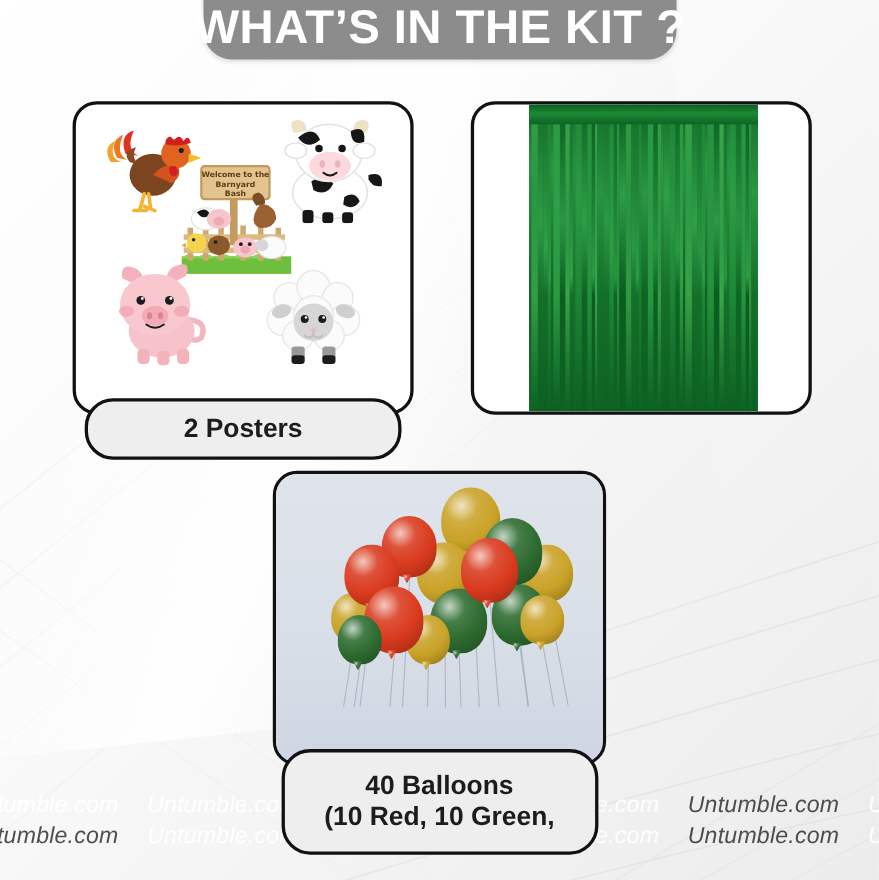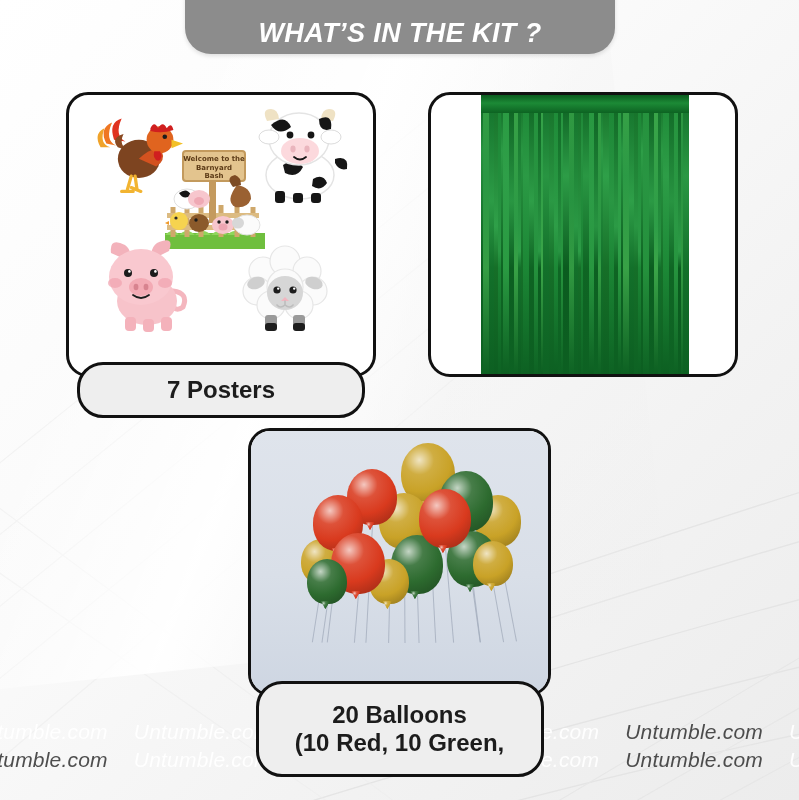--- a/index.html
+++ b/index.html
@@ -66,26 +66,25 @@
     border-radius: 0 0 26px 26px;
     box-shadow: 0 2px 4px rgba(0,0,0,.12);
     display: flex;
     align-items: flex-end;
     justify-content: center;
     padding-bottom: 7px;
     box-sizing: border-box;
   }
   .banner-title {
     color: #ffffff;
-    font-size: 27px;
+    font-size: 43px;
     font-weight: bold;
     letter-spacing: .4px;
     line-height: 1;
     white-space: nowrap;
-    font-style: italic;
   }
 
   
   .card {
     position: absolute;
     border: 3px solid #111111;
     border-radius: 22px;
     background: #ffffff;
     box-sizing: border-box;
     overflow: visible;
@@ -365,21 +364,21 @@
         <path d="M46 54 l-4 4 h8z" fill="#f2b6c0"></path>
         <path d="M46 58 v4 m0 0 q-5 4 -8 0 m8 0 q5 4 8 0" stroke="#bdbdbd" stroke-width="1.6" fill="none" stroke-linecap="round"></path>
         <rect x="26" y="72" width="12" height="12" rx="3" fill="#9a9a9a"></rect>
         <rect x="54" y="72" width="12" height="12" rx="3" fill="#9a9a9a"></rect>
         <rect x="26" y="80" width="12" height="8" rx="3" fill="#1c1c1c"></rect>
         <rect x="54" y="80" width="12" height="8" rx="3" fill="#1c1c1c"></rect>
       </svg>
 
     </div>
     <div class="card-label" id="label-posters">
-      <span>7 Posters</span>
+      <span>2 Posters</span>
     </div>
   </div>
 
   <div class="card" id="card-curtain">
     <div class="card-media">
       <div class="curtain-wrap">
         <div class="curtain-strips" id="curtain-strips">
             <div class="strip" style="left: 0px; width: 2px; background: linear-gradient(rgb(10, 90, 30) 0%, rgb(47, 160, 73) 20%, rgb(10, 90, 30) 62%, rgb(12, 94, 33) 100%); opacity: 0.72;"></div>
             <div class="strip" style="left: 2px; width: 6px; background: linear-gradient(rgb(61, 168, 74) 0%, rgb(47, 160, 73) 29%, rgb(61, 168, 74) 62%, rgb(12, 94, 33) 100%); opacity: 0.81;"></div>
             <div class="strip" style="left: 8px; width: 5px; background: linear-gradient(rgb(19, 112, 42) 0%, rgb(47, 160, 73) 38%, rgb(19, 112, 42) 62%, rgb(12, 94, 33) 100%); opacity: 0.9;"></div>
@@ -467,21 +466,21 @@
           <div class="balloon" style="left: 56px; top: 128px; width: 40px; height: 45px; background: radial-gradient(circle at 34% 28%, rgba(255, 255, 255, 0.72) 0%, rgba(255, 255, 255, 0.12) 26%, rgb(45, 107, 47) 56%, rgba(0, 0, 0, 0.32) 100%), rgb(45, 107, 47); z-index: 6;"></div>
           <div class="bstring" style="left: 76px; top: 173px; height: 39px; transform: rotate(8.2deg);"></div>
           <div class="balloon" style="left: 118px; top: 128px; width: 40px; height: 45px; background: radial-gradient(circle at 34% 28%, rgba(255, 255, 255, 0.72) 0%, rgba(255, 255, 255, 0.12) 26%, rgb(201, 162, 39) 56%, rgba(0, 0, 0, 0.32) 100%), rgb(201, 162, 39); z-index: 3;"></div>
           <div class="bstring" style="left: 138px; top: 173px; height: 39px; transform: rotate(1.3deg);"></div>
           <div class="balloon" style="left: 222px; top: 110px; width: 40px; height: 45px; background: radial-gradient(circle at 34% 28%, rgba(255, 255, 255, 0.72) 0%, rgba(255, 255, 255, 0.12) 26%, rgb(201, 162, 39) 56%, rgba(0, 0, 0, 0.32) 100%), rgb(201, 162, 39); z-index: 4;"></div>
           <div class="bstring" style="left: 242px; top: 155px; height: 57px; transform: rotate(-10.2deg);"></div>
         </div>
     </div>
     <div class="card-label" id="label-balloons">
       <div class="lbl-lines">
-        <div>20 Balloons</div>
+        <div>40 Balloons</div>
         <div>(10 Red, 10 Green,</div>
       </div>
     </div>
   </div>
 
   <div class="wm-row" id="wm-row-0" style="top:720px;">
       <span class="wm wm-light">Untumble.com</span>
       <span class="wm wm-light">Untumble.com</span>
       <span class="wm wm-dark">Untumble.com</span>
       <span class="wm wm-light">Untumble.com</span>

